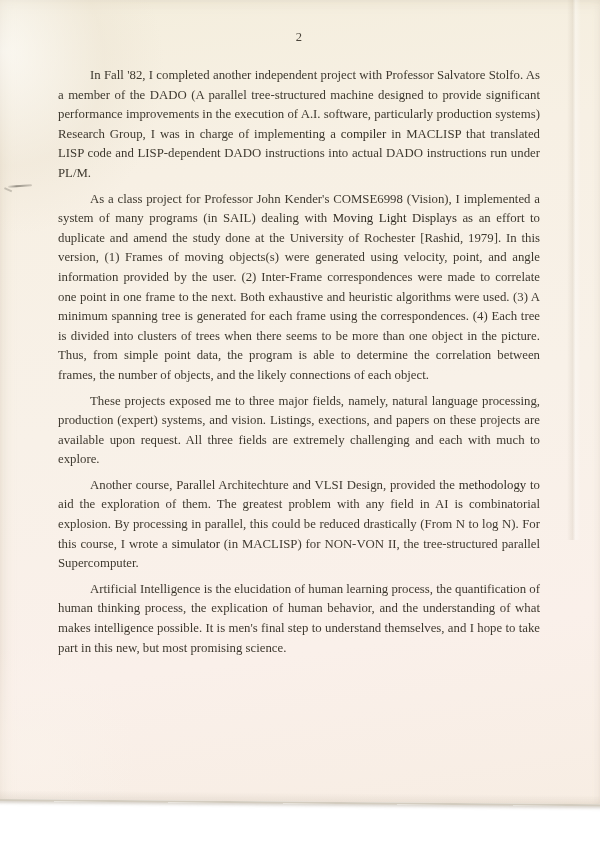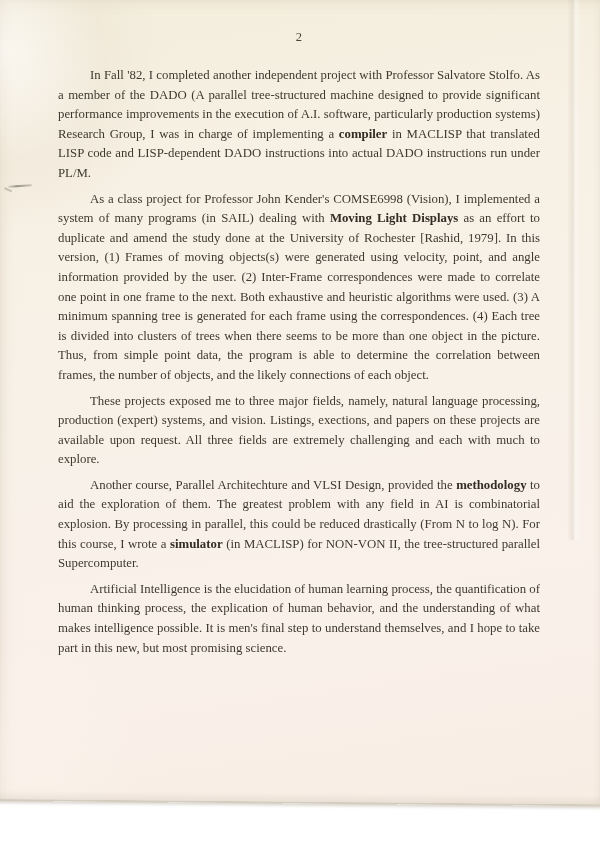--- a/index.html
+++ b/index.html
@@ -84,21 +84,21 @@
     line-height: 19.6px;
     color: #3e392f;
     text-align: justify;
     text-justify: inter-word;
   }
   .content p.para {
     margin: 0 0 6px 0;
     text-indent: 32px;
   }
   .content b {
-    font-weight: bold;
+    font-weight: normal;
     color: #322d24;
   }
   .pencil-mark {
     position: absolute;
     top: 185px;
     left: 8px;
     width: 24px;
     height: 2px;
     background: linear-gradient(90deg, rgba(120,115,105,0.15), rgba(120,115,105,0.75) 35%, rgba(120,115,105,0.3));
     transform: rotate(-4deg);

